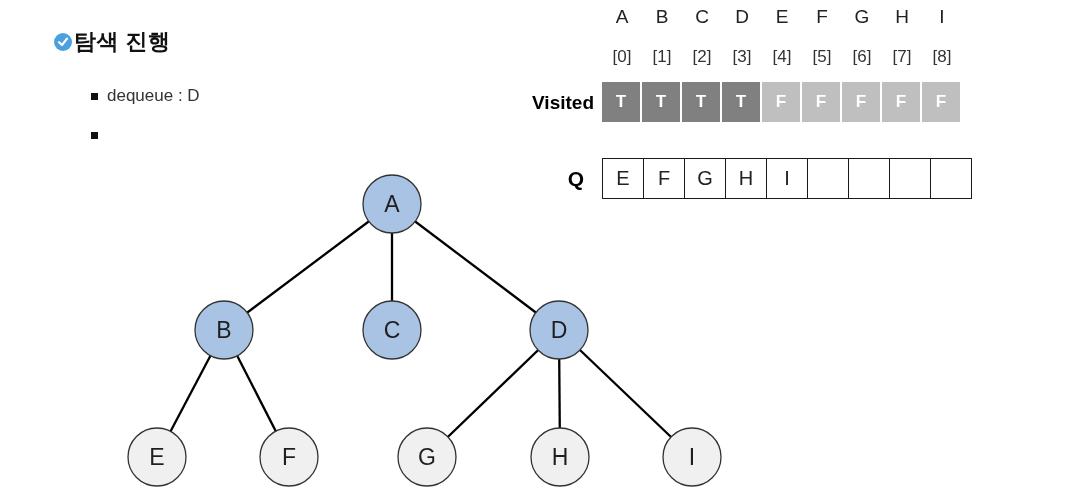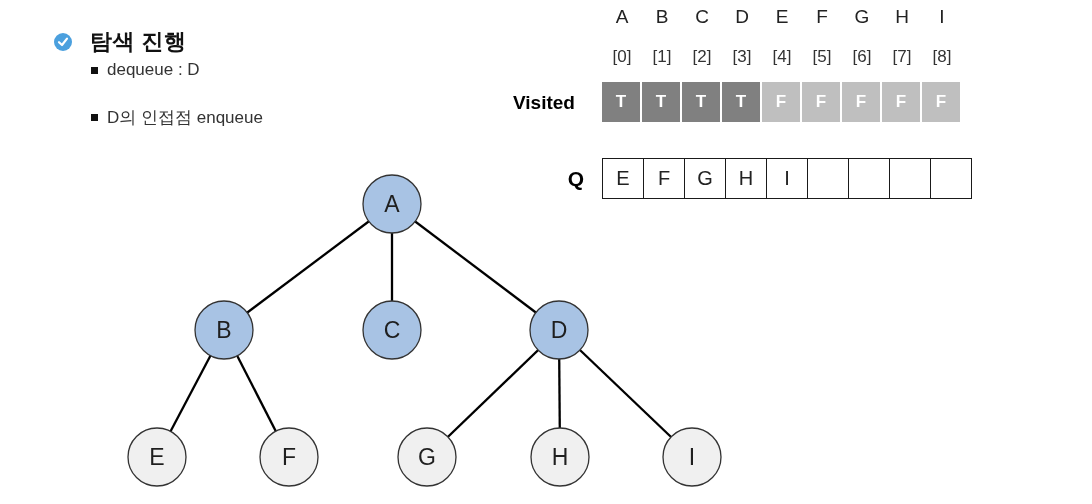--- a/index.html
+++ b/index.html
@@ -1,39 +1,39 @@
 <!DOCTYPE html>
 <html><head>
 <meta charset="utf-8">
 <style>
   html,body{margin:0;padding:0;background:#fff;}
   .slide{
     position:relative;width:1092px;height:504px;background:#ffffff;overflow:hidden;
     font-family:"Liberation Sans","DejaVu Sans",sans-serif;color:#222;
   }
   
-  .title-row{position:absolute;left:54px;top:27px;display:flex;align-items:center;gap:18px;}
+  .title-row{position:absolute;left:54px;top:27px;display:flex;align-items:center;gap:2px;}
   .title-row h1{margin:0;font-size:22px;font-weight:bold;color:#111;letter-spacing:0.5px;}
   .check-icon{width:18px;height:18px;display:block;}
-  .bullets{position:absolute;left:91px;top:60px;list-style:none;margin:0;padding:0;}
+  .bullets{position:absolute;left:91px;top:86px;list-style:none;margin:0;padding:0;}
   .bullets li{display:flex;align-items:center;margin-bottom:26px;font-size:17px;color:#333;}
   .bullet-sq{width:7px;height:7px;background:#111;margin-right:9px;flex:0 0 auto;}
   
   .grid-row{position:absolute;left:602px;display:flex;}
   .letters-row{top:6px;}
   .letters-row span{width:40px;text-align:center;font-size:19px;color:#222;}
   .indices-row{top:47px;}
   .indices-row span{width:40px;text-align:center;font-size:17px;color:#333;}
   .visited-cells{top:82px;gap:2px;}
   .visited-cells .cell{
     width:38px;height:40px;display:flex;align-items:center;justify-content:center;
     font-size:17px;font-weight:bold;color:#fff;
   }
   .row-label{position:absolute;width:100px;text-align:right;color:#000;font-weight:bold;}
-  .visited-label{left:494px;top:92px;font-size:19px;text-align:center;}
+  .visited-label{left:494px;top:92px;font-size:19px;}
   .q-label{left:484px;top:167px;font-size:21px;}
   .queue-cells{top:158px;}
   .queue-cells .cell{
     width:40px;height:39px;margin-left:-1px;border:1px solid #1a1a1a;background:#fff;
     display:flex;align-items:center;justify-content:center;font-size:20px;color:#222;
   }
   .queue-cells .cell:first-child{margin-left:0;}
   
   .tree-svg{position:absolute;left:0;top:0;}
 </style>
@@ -50,21 +50,20 @@
     <h1>탐색 진행</h1>
   </div>
 
   <ul class="bullets">
     <li>
       <span class="bullet-sq"></span>
       <span>dequeue : D</span>
     </li>
     <li>
       <span class="bullet-sq"></span>
-      <span>D의 인접점 enqueue</span>
     </li>
   </ul>
 
   <div class="grid-row letters-row" id="letters-row">
       <span>A</span>
       <span>B</span>
       <span>C</span>
       <span>D</span>
       <span>E</span>
       <span>F</span>

